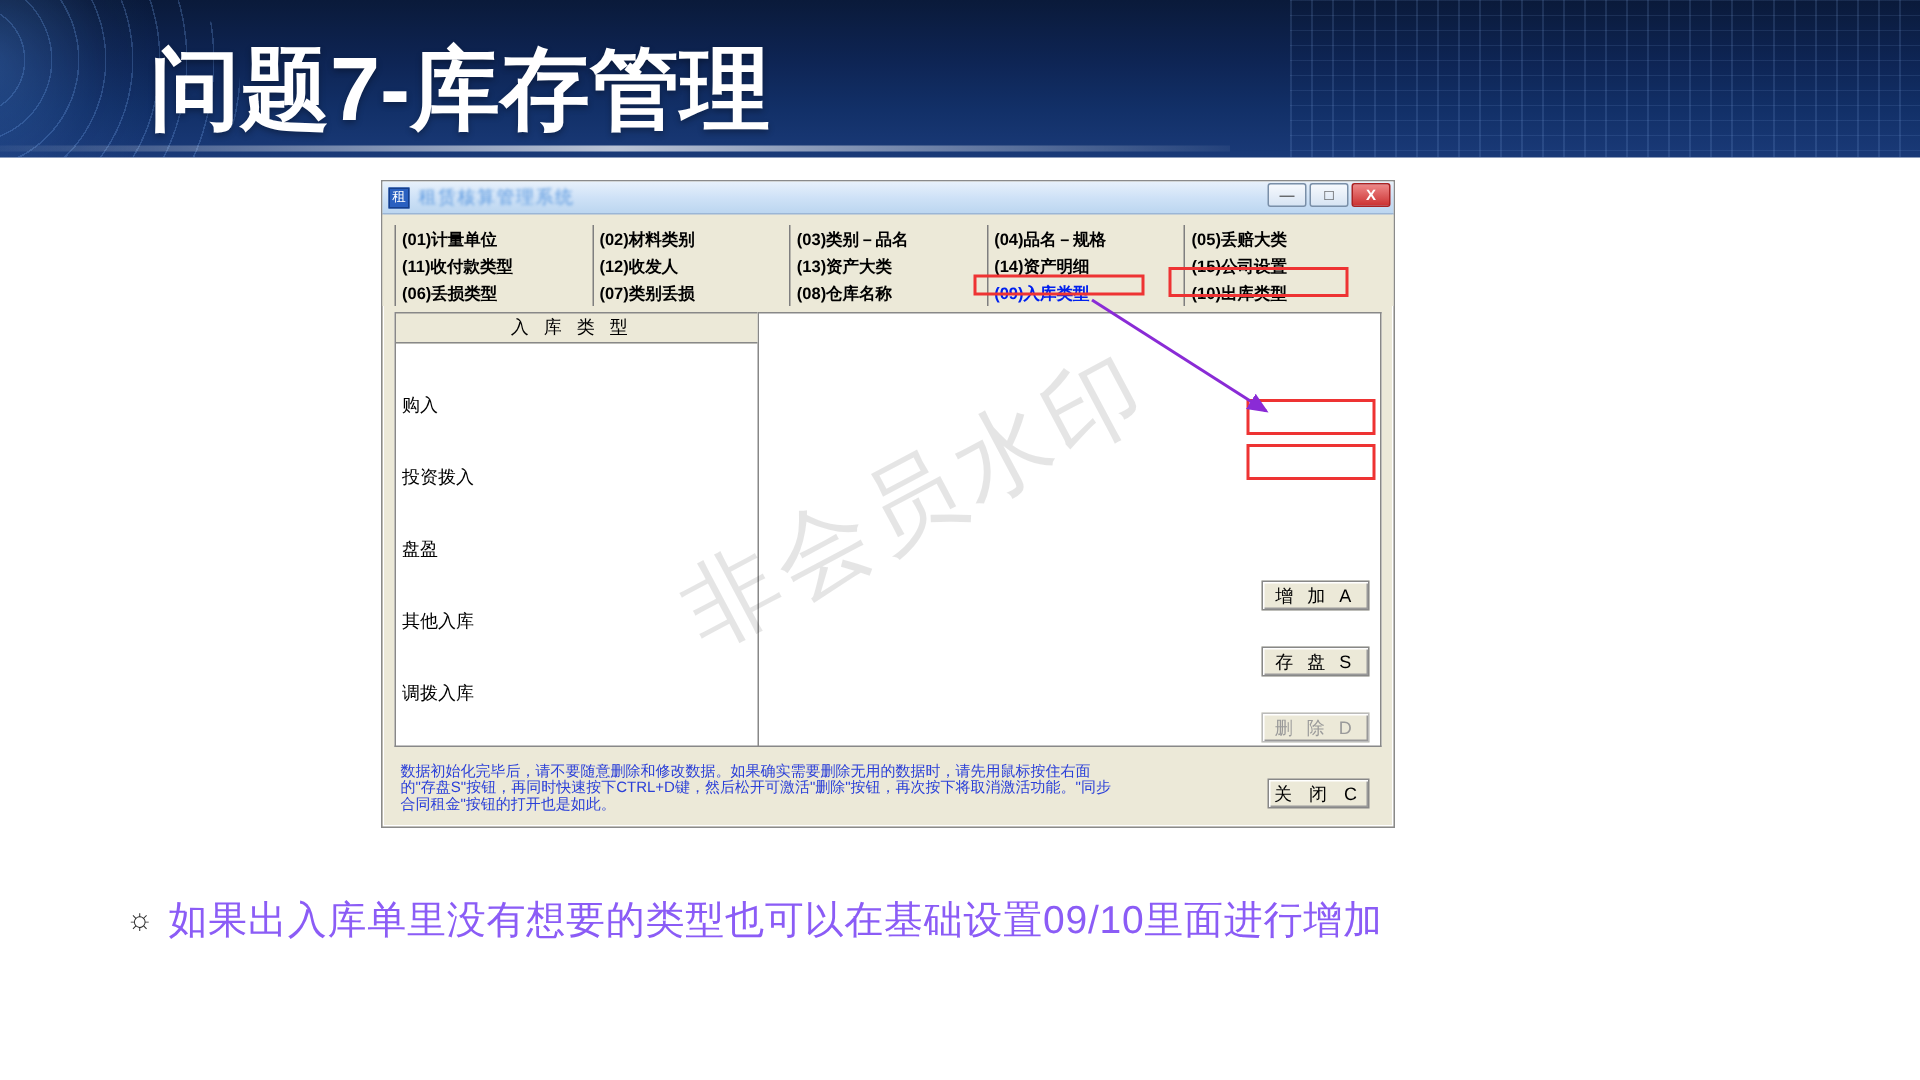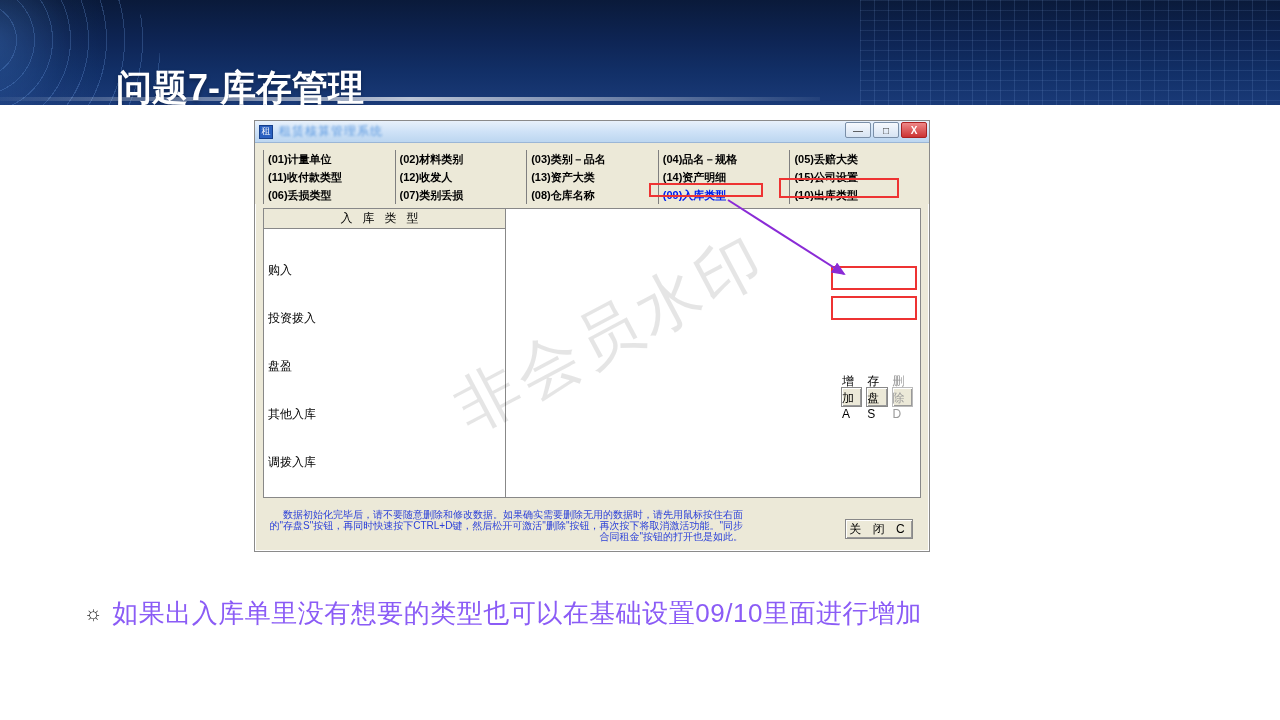--- a/index.html
+++ b/index.html
@@ -30,27 +30,26 @@
   .header-band::after {
     content: "";
     position: absolute;
     right: 0; top: 0; bottom: 0; width: 420px;
     background:
       repeating-linear-gradient(to right, rgba(140,180,240,0.15) 0 1px, transparent 1px 14px),
       repeating-linear-gradient(to bottom, rgba(140,180,240,0.12) 0 1px, transparent 1px 10px);
   }
   .slide-title {
     position: absolute;
-    left: 116px;
+    left: 100px;
     top: 20px;
     color: #fff;
-    font-size: 36px;
+    font-size: 60px;
     font-weight: 700;
     text-shadow: 0 2px 4px rgba(0,0,0,0.3);
-    margin-top: 44px;
   }
   .header-underline {
     position: absolute; left: 0; top: 97px; width: 820px; height: 4px;
     background: linear-gradient(to right, rgba(255,255,255,0.05), rgba(255,255,255,0.7), rgba(255,255,255,0.05));
   }
 
   .app-window {
     position: absolute;
     left: 254px;
     top: 120px;
@@ -169,21 +168,22 @@
     background: #fff;
     position: relative;
   }
 
   .side-btns {
     position: absolute;
     right: 16px;
     top: 266px;
     width: 72px;
     display: flex;
-    gap: 4px;
+    flex-direction: column;
+    gap: 24px;
   }
   .side-btn {
     height: 20px;
     background: #ece9d8;
     border: 1px solid #888;
     box-shadow: 1px 1px 0 #fff inset, -1px -1px 0 #999 inset;
     font-size: 12px;
     font-family: SimSun, sans-serif;
     display: flex;
     align-items: center;
@@ -199,21 +199,20 @@
     height: 34px;
     background: #ece9d8;
   }
   .footer-msg {
     font-size: 10px;
     font-family: SimSun, sans-serif;
     color: #2a3fd8;
     line-height: 11px;
     max-width: 480px;
     padding-left: 4px;
-    text-align: right;
   }
   .close-btn {
     position: absolute;
     right: 8px; bottom: 4px;
     width: 68px; height: 20px;
     background: #ece9d8;
     border: 1px solid #888;
     box-shadow: 1px 1px 0 #fff inset, -1px -1px 0 #999 inset;
     font-size: 12px;
     font-family: SimSun, sans-serif;

